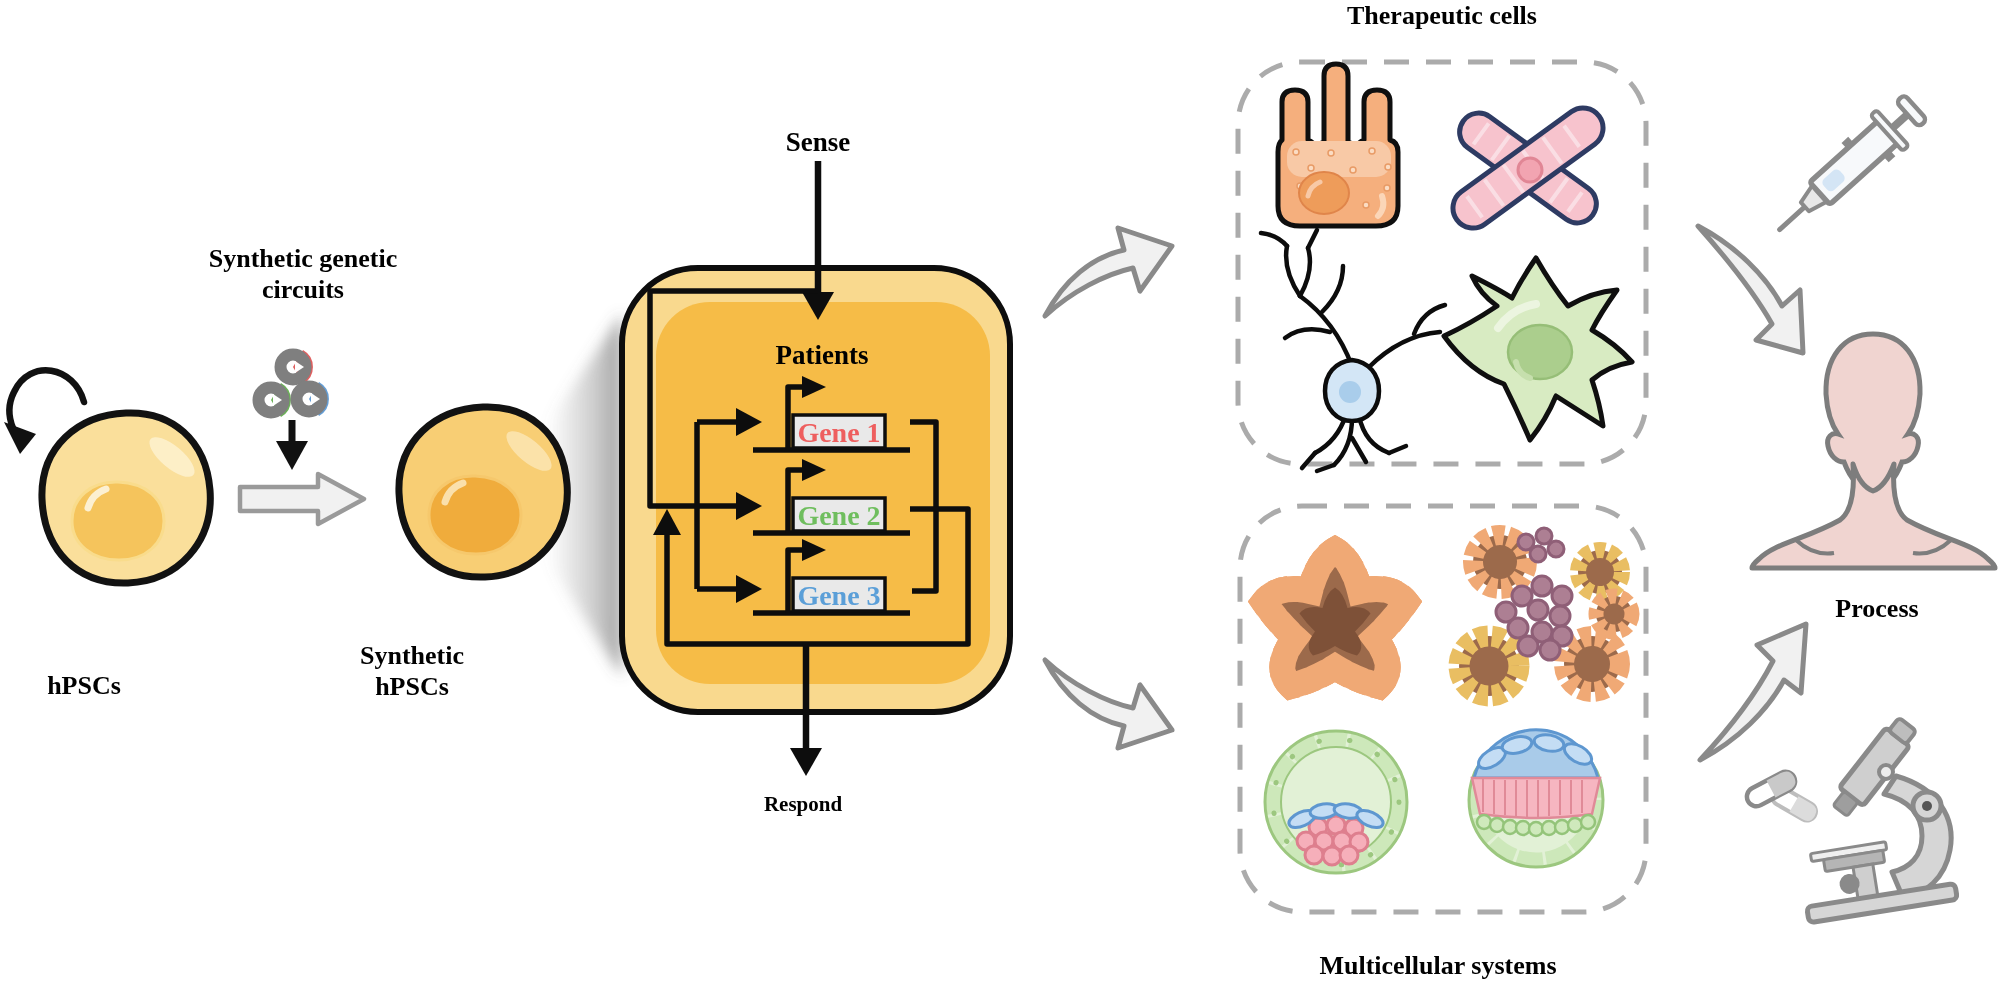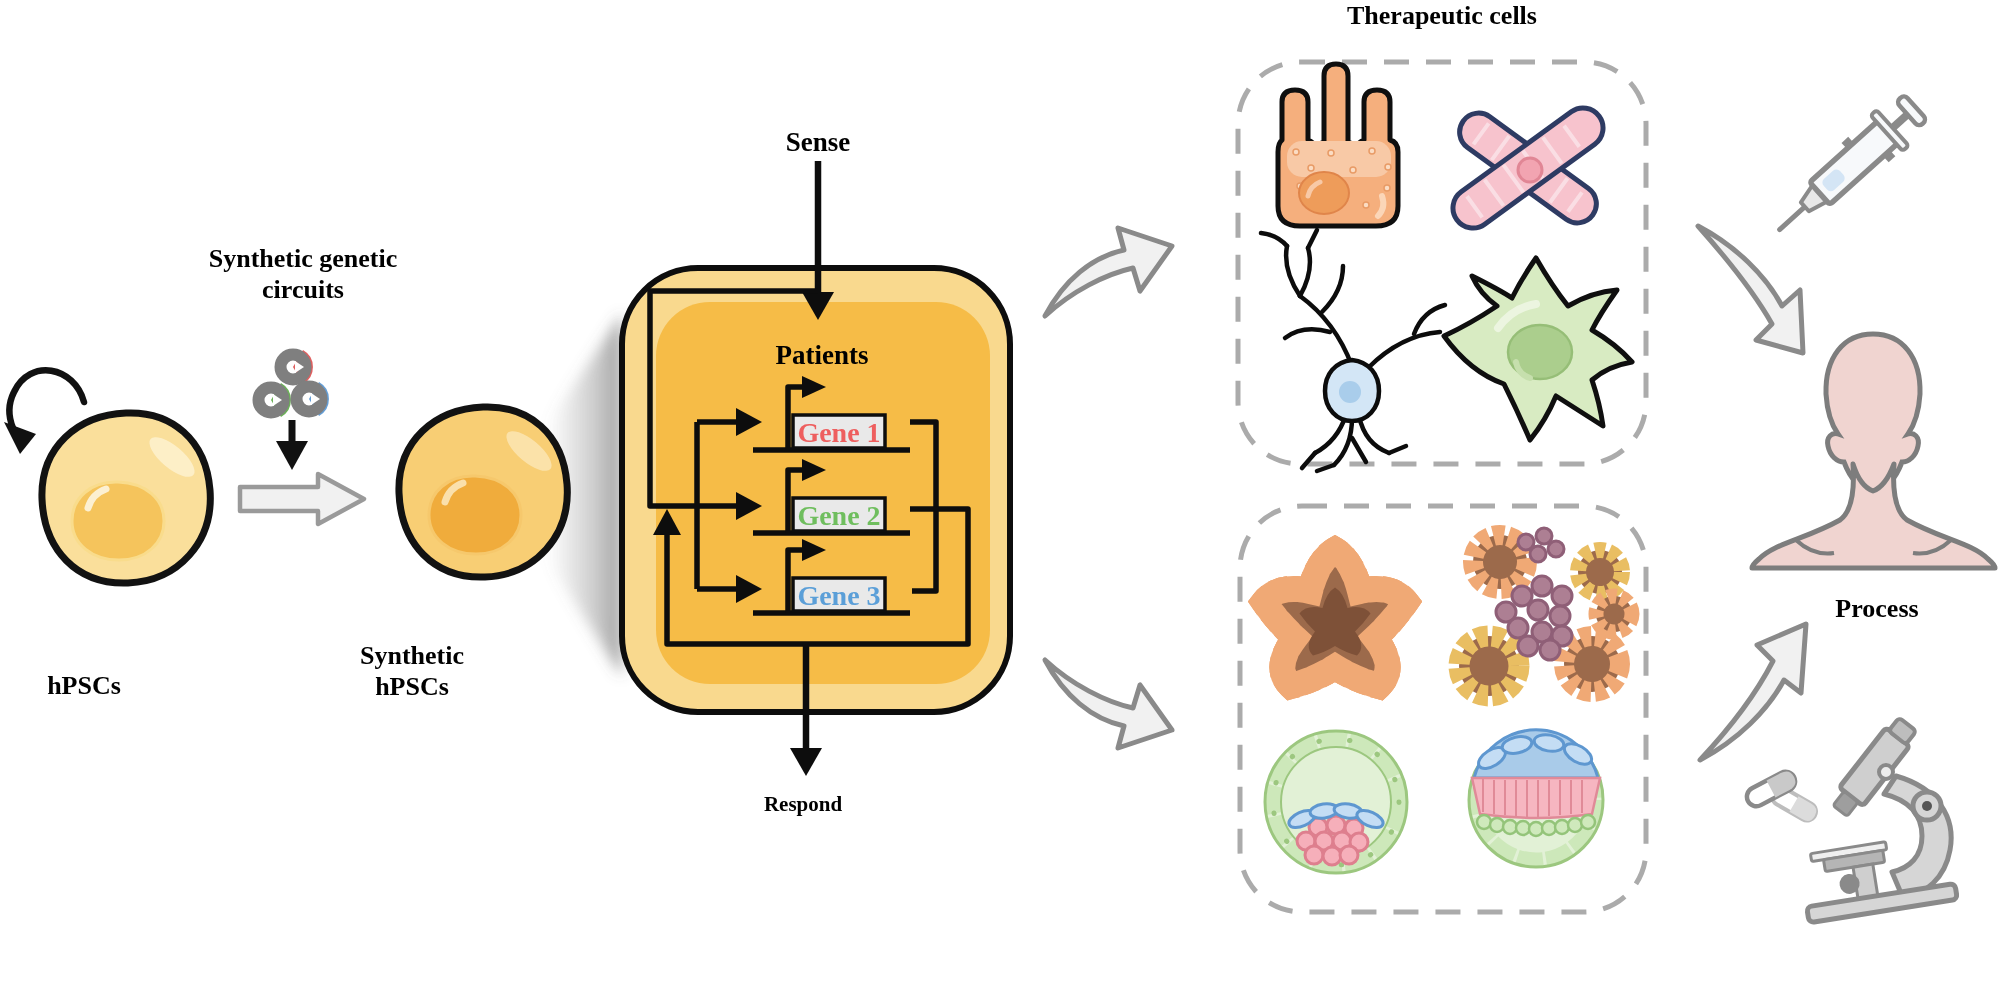--- a/index.html
+++ b/index.html
@@ -345,16 +345,17 @@
 </div>
 
 <div class="lbl" style="left:748px;top:127px;width:140px;font-size:27px;">Sense</div>
 
 <div class="lbl" style="left:752px;top:340px;width:140px;font-size:27px;">Patients</div>
 
 <div class="lbl" style="left:733px;top:789px;width:140px;font-size:21px;">Respond</div>
 
 <div class="lbl" style="left:1242px;top:0px;width:400px;">Therapeutic cells</div>
 
+<div class="lbl" style="left:1238px;top:950px;width:400px;">Multicellular systems</div>
 
 <div class="lbl" style="left:1777px;top:593px;width:200px;">Process</div>
 
 </div>
 
 </body></html>

